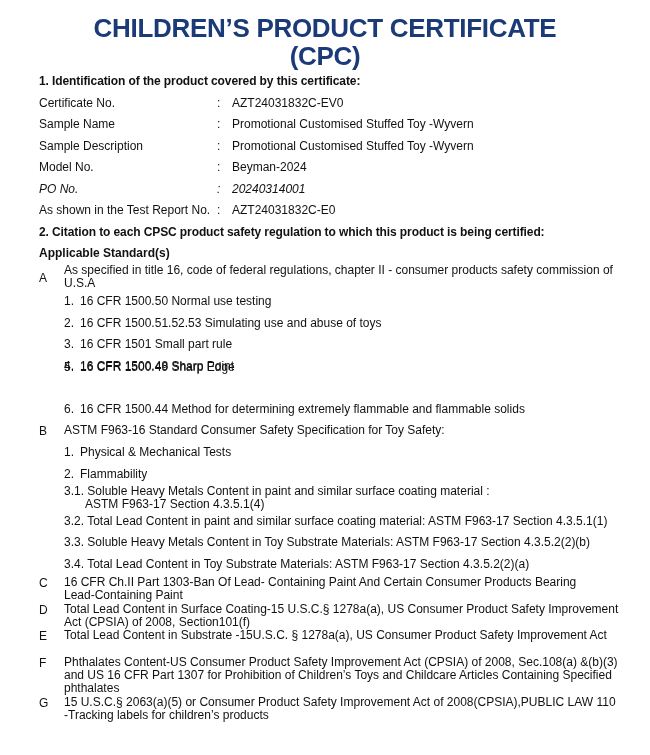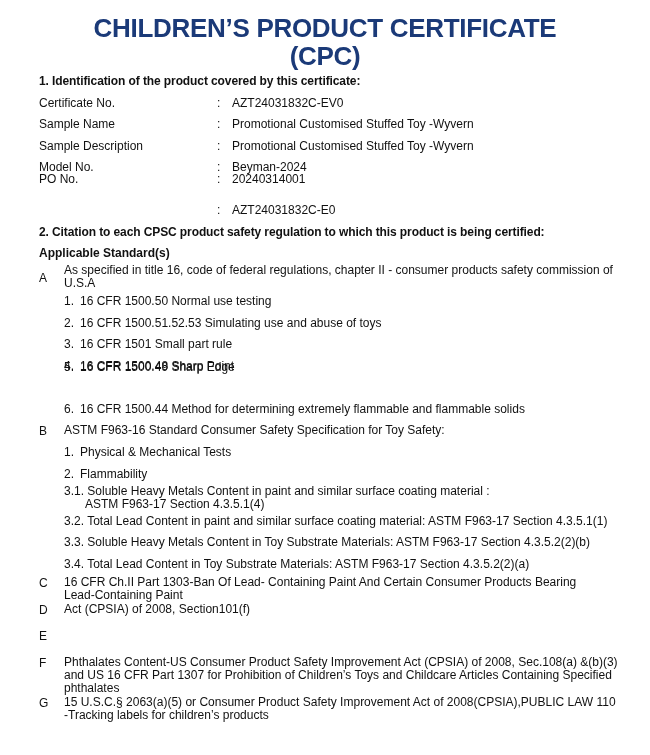--- a/index.html
+++ b/index.html
@@ -53,26 +53,27 @@
   <div class="row" style="top:139px;">
     <span class="lab">Sample Description</span>
     <span class="colon">:</span>
     <span class="val">Promotional Customised Stuffed Toy -Wyvern</span>
   </div>
   <div class="row" style="top:160px;">
     <span class="lab">Model No.</span>
     <span class="colon">:</span>
     <span class="val">Beyman-2024</span>
   </div>
-  <div class="row" style="top:172px;">
+  <div class="row" style="top:182px;font-style:italic;">
     <span class="lab">PO No.</span>
     <span class="colon">:</span>
     <span class="val">20240314001</span>
   </div>
   <div class="row" style="top:203px;">
+    <span class="lab">As shown in the Test Report No.</span>
     <span class="colon">:</span>
     <span class="val">AZT24031832C-E0</span>
   </div>
 
   <div class="sec" style="top:225px;">2.  Citation to each CPSC product safety regulation to which this product is being certified:</div>
   <div class="subhead" style="top:246px;">Applicable Standard(s)</div>
 
   <div class="letter" style="top:271px;">A</div>
   <div class="ltext" style="top:264px;">
     <div>As specified in title 16, code of federal regulations, chapter II - consumer products safety commission of</div>
@@ -98,25 +99,27 @@
   <div class="sub3" style="top:558px;">3.4. Total Lead Content in Toy Substrate Materials: ASTM F963-17 Section 4.3.5.2(2)(a)</div>
 
   <div class="letter" style="top:576px;">C</div>
   <div class="ltext" style="top:576px;">
     <div>16 CFR Ch.II Part 1303-Ban Of Lead- Containing Paint And Certain Consumer Products Bearing</div>
     <div>Lead-Containing Paint</div>
   </div>
 
   <div class="letter" style="top:603px;">D</div>
   <div class="ltext" style="top:603px;">
+    <div>Total Lead Content in Surface Coating-15 U.S.C.§ 1278a(a), US Consumer Product Safety Improvement</div>
     <div>Act (CPSIA) of 2008, Section101(f)</div>
   </div>
 
   <div class="letter" style="top:629px;">E</div>
   <div class="ltext" style="top:629px;">
+    <div>Total Lead Content in Substrate -15U.S.C. § 1278a(a), US Consumer Product Safety Improvement Act</div>
   </div>
 
   <div class="letter" style="top:656px;">F</div>
   <div class="ltext" style="top:656px;">
     <div>Phthalates Content-US Consumer Product Safety Improvement Act (CPSIA) of 2008, Sec.108(a) &amp;(b)(3)</div>
     <div>and US 16 CFR Part 1307 for Prohibition of Children’s Toys and Childcare Articles Containing Specified</div>
     <div>phthalates</div>
   </div>
 
   <div class="letter" style="top:696px;">G</div>

